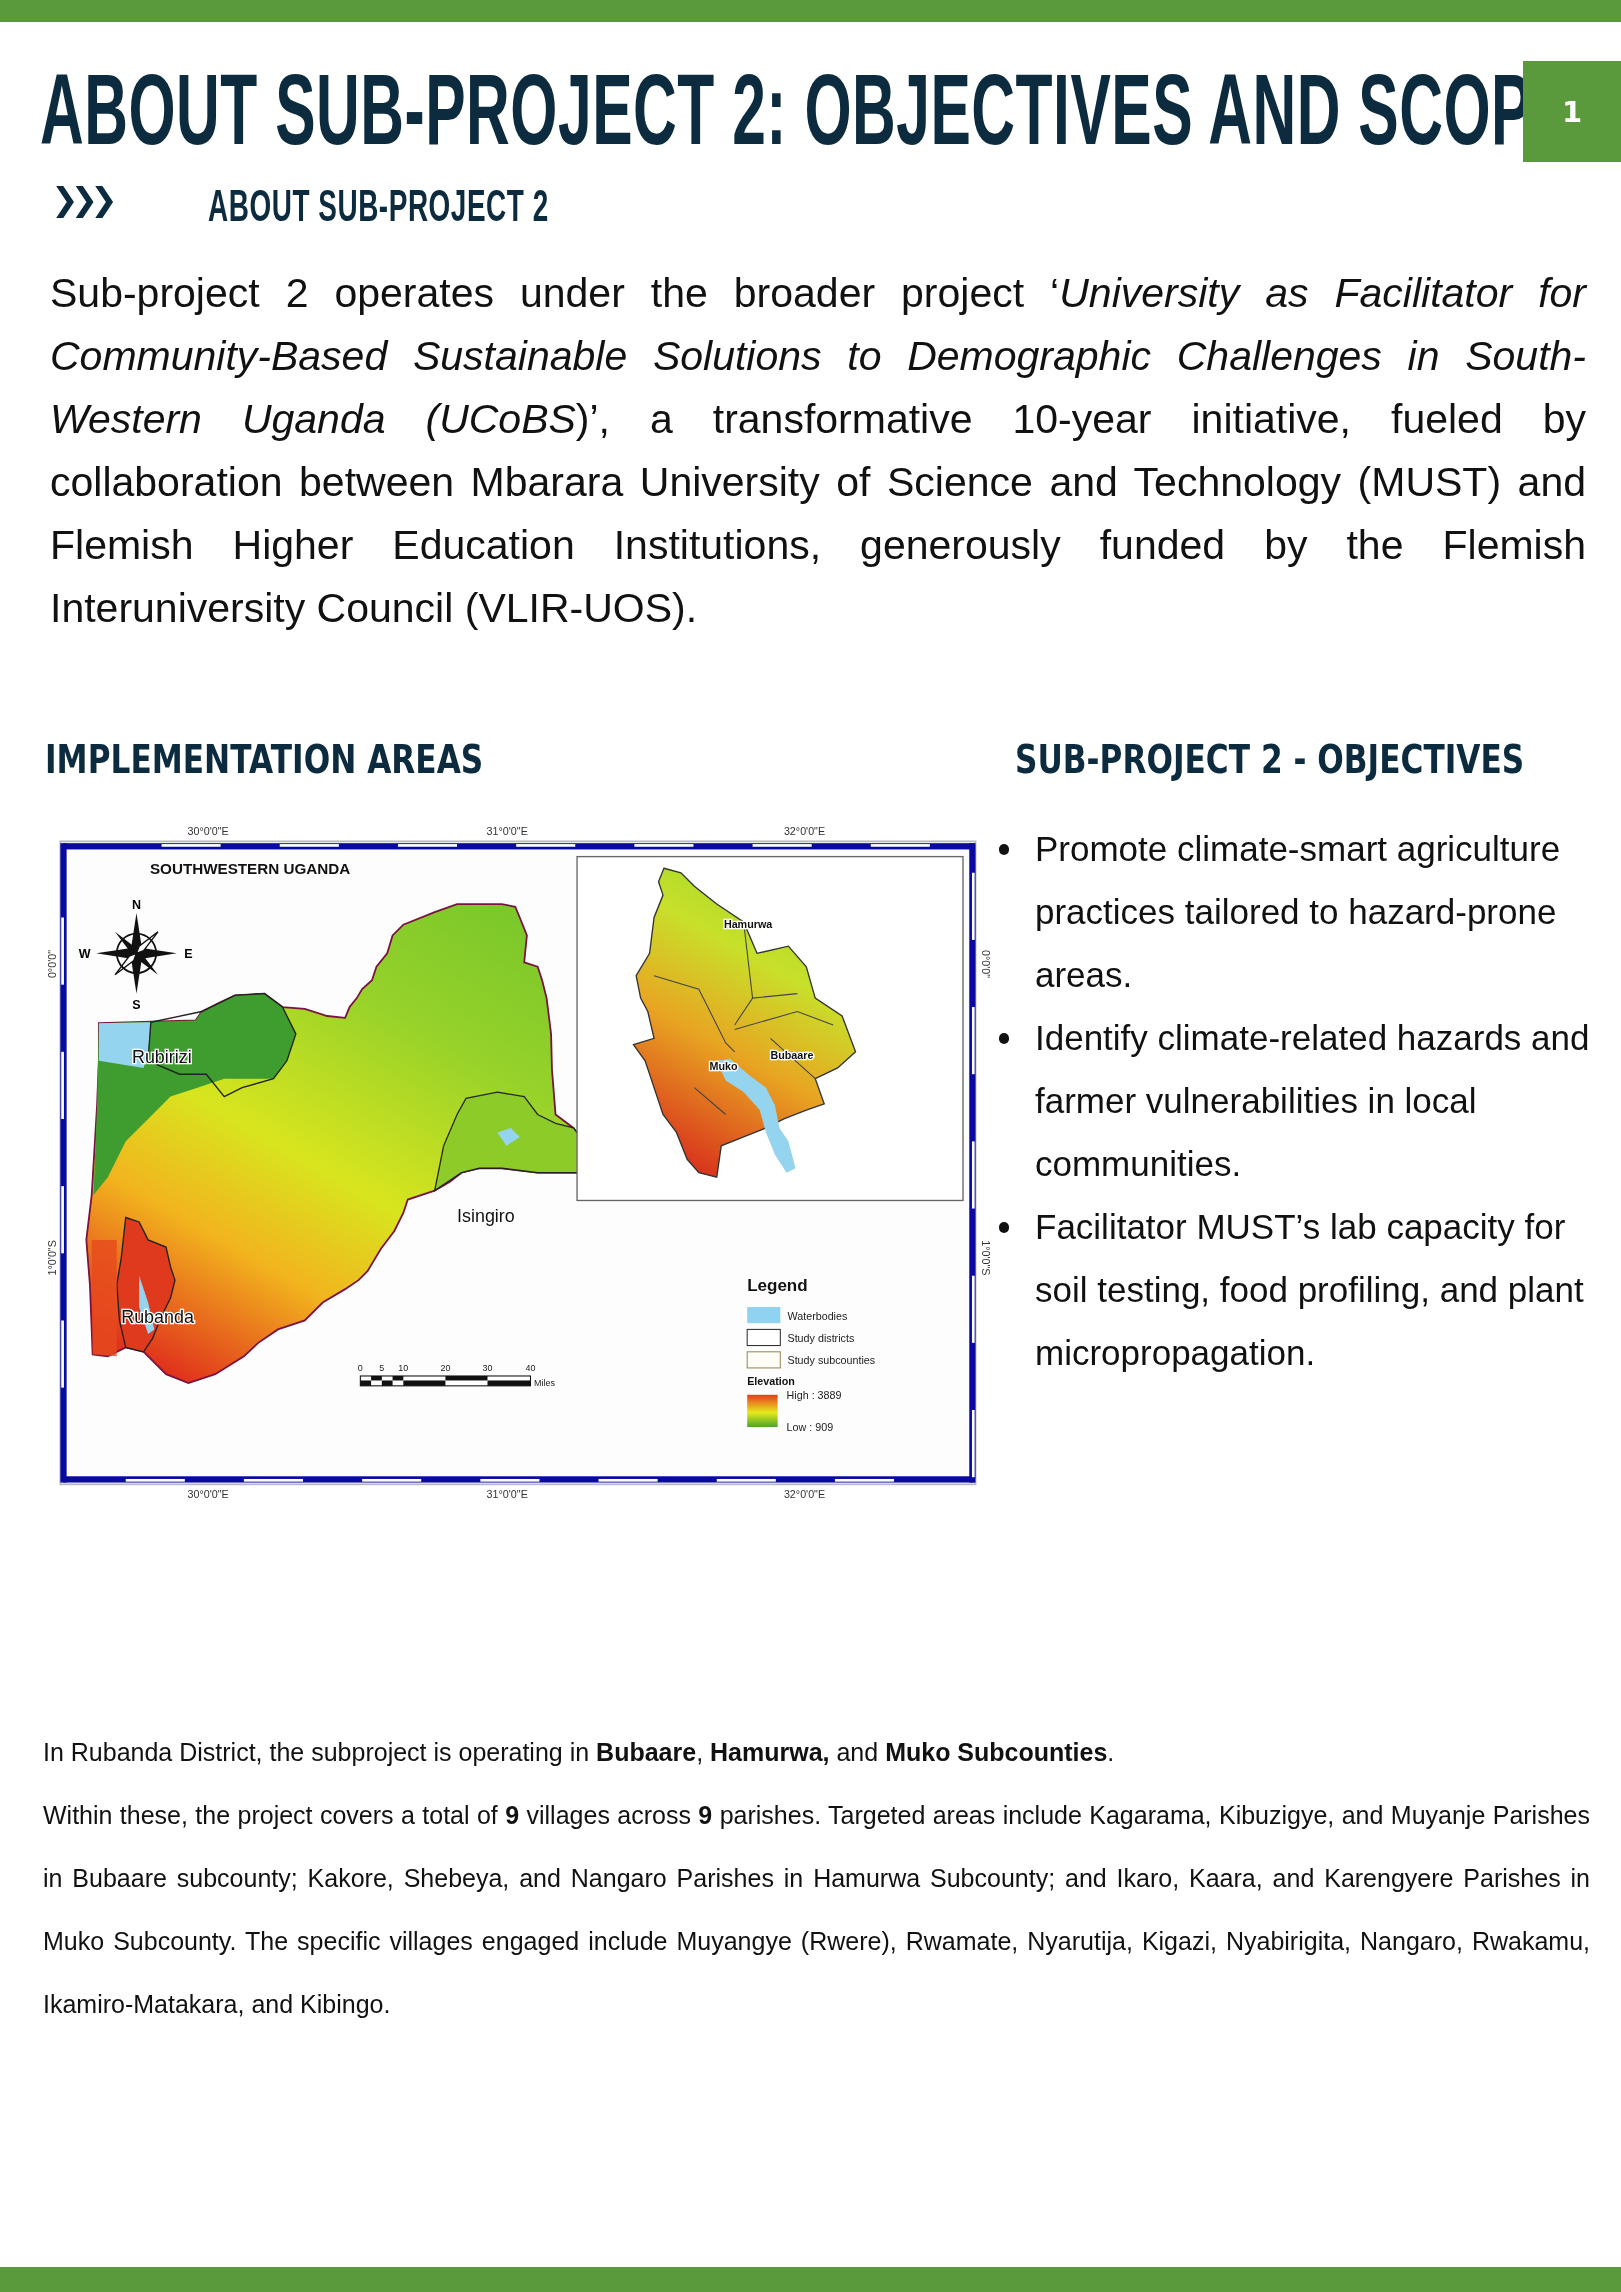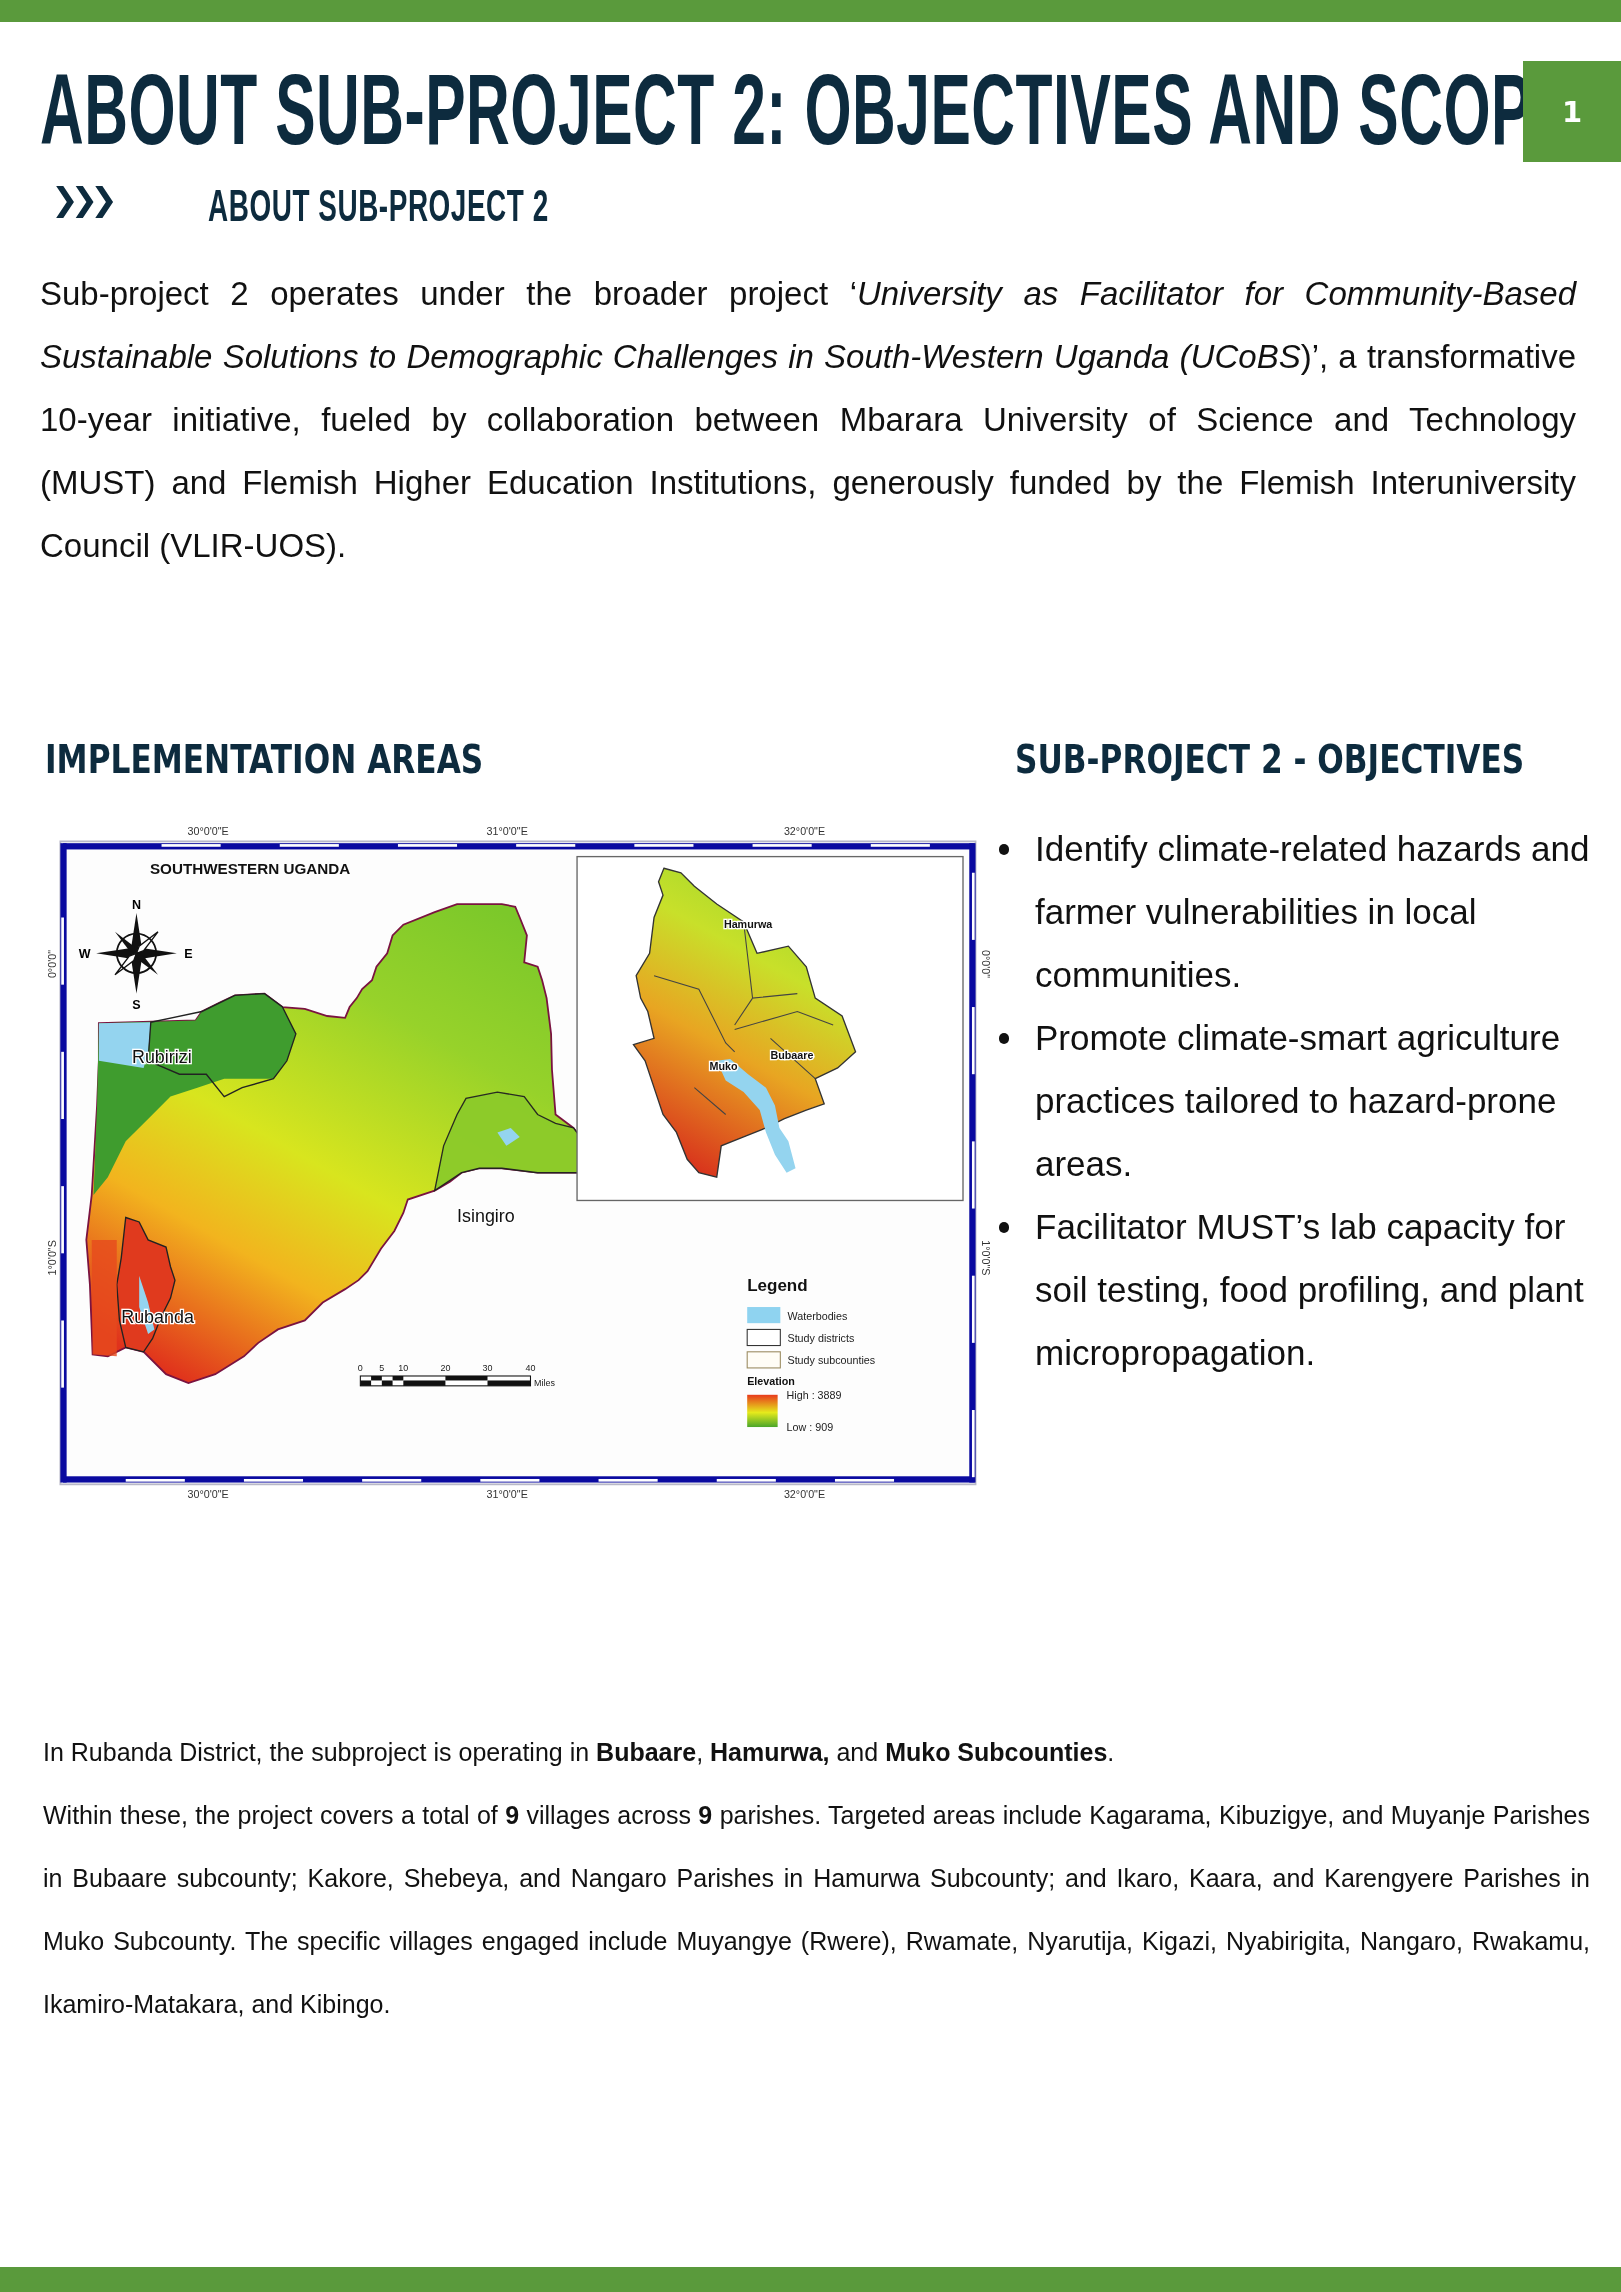--- a/index.html
+++ b/index.html
@@ -26,22 +26,22 @@
   .sub-row { position: absolute; left: 56px; top: 179px; height: 50px; width: 716px; }
   .arrows { position: absolute; left: 0; top: 7.2px; width: 59px; height: 32px; }
   .subhead {
     position: absolute; left: 152px; top: 1.8px;
     font-family: "Liberation Sans", sans-serif; font-weight: 700;
     font-size: 45px; line-height: 50px; color: #0d2b3e; white-space: nowrap;
     transform-origin: left top; transform: scaleX(0.62); letter-spacing: 0.9px;
   }
 
   .intro {
-    position: absolute; left: 40px; top: 262px; width: 1536px;
-    font-size: 33px; line-height: 63px; text-align: justify; color: #111;
+    position: absolute; left: 50px; top: 262px; width: 1536px;
+    font-size: 41px; line-height: 63px; text-align: justify; color: #111;
   }
   .intro p { margin: 0; }
 
   .sec-head {
     position: absolute; top: 733px;
     font-family: "DejaVu Sans", sans-serif; font-weight: 700; font-size: 39px;
     line-height: 54px; color: #0d2b3e; white-space: nowrap;
     transform-origin: left top; transform: scaleX(0.80);
   }
   .sec-head.left { left: 45px; }
@@ -237,22 +237,22 @@
         <text x="95" y="-6">20</text>
         <text x="142" y="-6">30</text>
         <text x="190" y="-6">40</text>
       </g>
       <text x="194" y="11" font-size="10" fill="#222">Miles</text>
     </g>
   </svg>
 </div>
 
 <ul class="objectives">
+  <li>Promote climate-smart agriculture practices tailored to hazard-prone areas.</li>
   <li>Identify climate-related hazards and farmer vulnerabilities in local communities.</li>
-  <li>Promote climate-smart agriculture practices tailored to hazard-prone areas.</li>
   <li>Facilitator MUST’s lab capacity for soil testing, food profiling, and plant micropropagation.</li>
 </ul>
 
 <div class="bottom-text">
   <p><span>In Rubanda District, the subproject is operating in </span><b>Bubaare</b><span>, </span><b>Hamurwa,</b><span> and </span><b>Muko Subcounties</b><span>.</span></p>
   <p><span>Within these, the project covers a total of </span><b>9</b><span> villages across </span><b>9</b><span> parishes. Targeted areas include Kagarama, Kibuzigye, and Muyanje Parishes in Bubaare subcounty; Kakore, Shebeya, and Nangaro Parishes in Hamurwa Subcounty; and Ikaro, Kaara, and Karengyere Parishes in Muko Subcounty. The specific villages engaged include Muyangye (Rwere), Rwamate, Nyarutija, Kigazi, Nyabirigita, Nangaro, Rwakamu, Ikamiro-Matakara, and Kibingo.</span></p>
 </div>
 
 <div class="bar bottom"></div>
 

